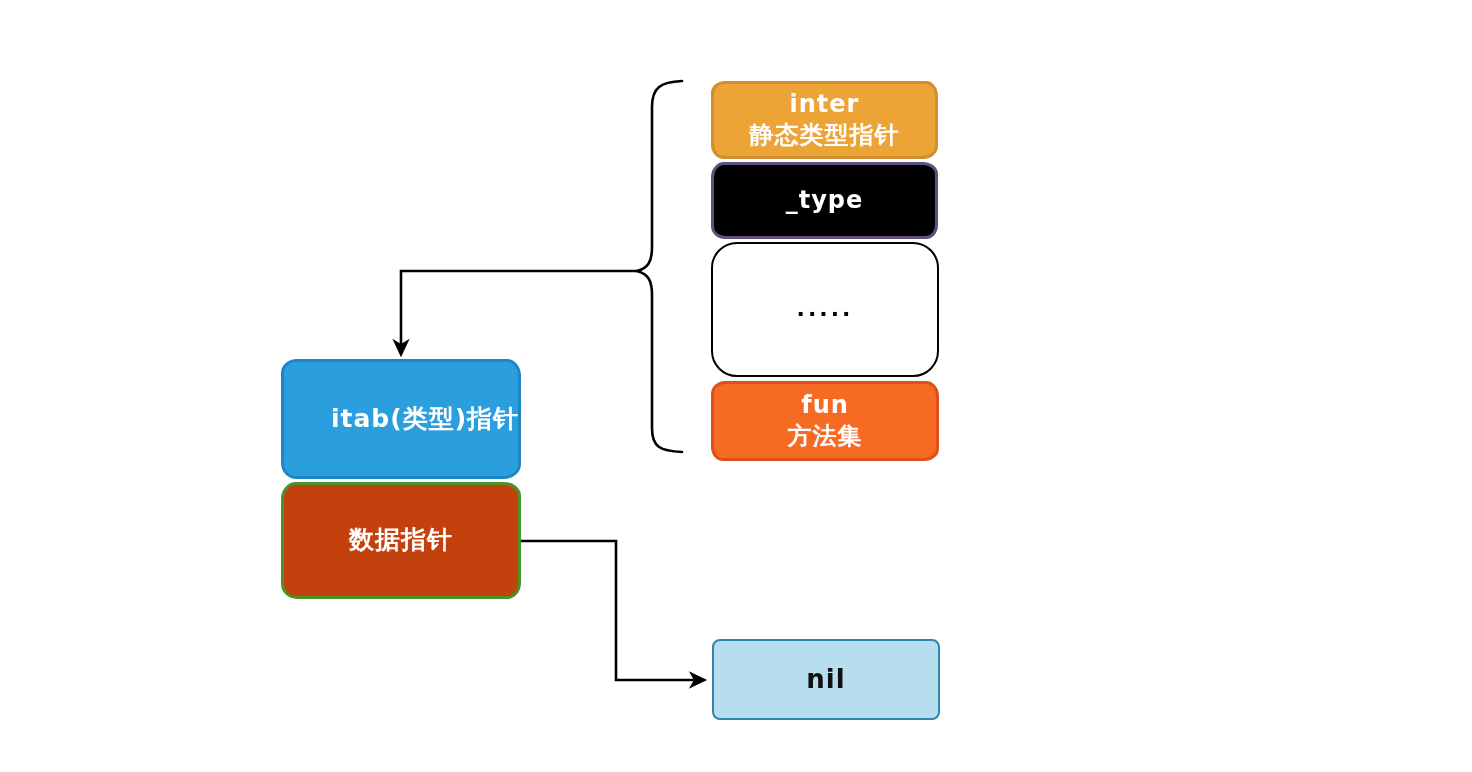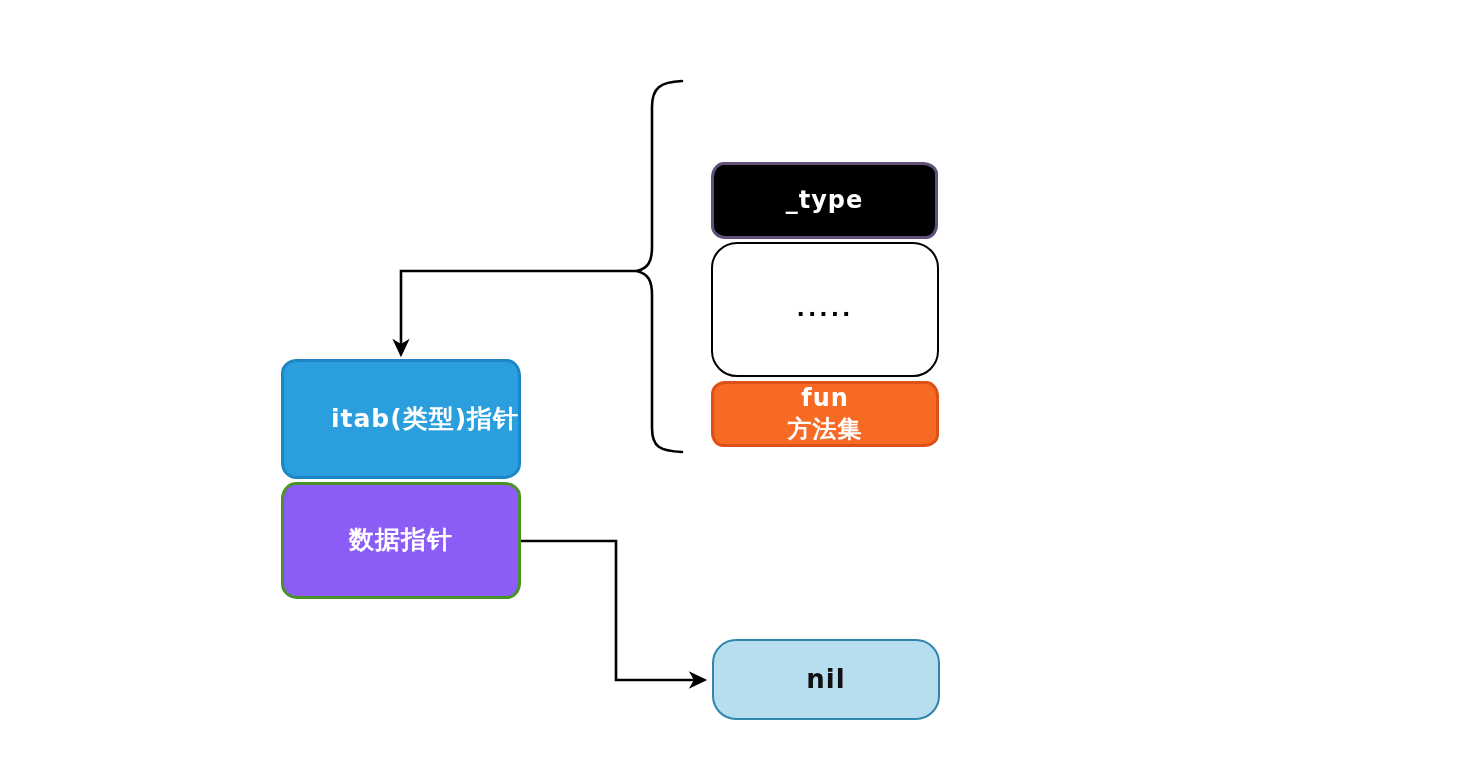--- a/index.html
+++ b/index.html
@@ -31,65 +31,69 @@
     font-size: 24px;
     line-height: 1.3;
     letter-spacing: 1px;
     white-space: nowrap;
   }
   
   #box-inter { left: 711px; top: 81px;  width: 227px; height: 78px;  border-radius: 14px 12px 15px 13px / 12px 15px 13px 14px; }
   #box-type  { left: 711px; top: 162px; width: 227px; height: 77px;  border-radius: 13px 15px 12px 14px / 15px 12px 14px 13px; }
   #box-dots  { left: 711px; top: 242px; width: 228px; height: 135px; border-radius: 26px; border-width: 2.5px; }
   #box-dots .l1 { font-size: 22px; letter-spacing: 3px; }
-  #box-fun   { left: 711px; top: 381px; width: 228px; height: 66px;  border-radius: 14px 13px 15px 12px / 13px 15px 12px 14px; }
+  #box-fun   { left: 711px; top: 381px; width: 228px; height: 80px;  border-radius: 14px 13px 15px 12px / 13px 15px 12px 14px; }
   
   #box-itab  { left: 281px; top: 359px; width: 240px; height: 120px; border-radius: 16px 14px 17px 15px / 14px 17px 15px 16px; }
   #box-itab .l1 { font-size: 25px; }
   #box-data  { left: 281px; top: 482px; width: 240px; height: 117px; border-radius: 15px 17px 14px 16px / 17px 14px 16px 15px; }
   #box-data .l1 { font-size: 25px; }
   
-  #box-nil   { left: 712px; top: 639px; width: 228px; height: 81px;  border-radius: 24px; border-width: 2.5px; }
+  #box-nil   { left: 712px; top: 639px; width: 228px; height: 81px;  border-radius: 8px; border-width: 2.5px; }
   #box-nil .l1 { font-size: 26px; font-weight: 600; letter-spacing: 1px; }
 </style>
 </head>
 <body>
 
 <div class="canvas">
 
   <svg class="wires" width="1472" height="772" viewBox="0 0 1472 772">
     <defs>
       <marker id="ah" viewBox="0 0 12 12" refX="6" refY="6" markerWidth="20" markerHeight="20" markerUnits="userSpaceOnUse" orient="auto-start-reverse">
         <path d="M0.5,0.8 L11.5,6 L0.5,11.2 L3.6,6 Z" fill="#000000"></path>
       </marker>
     </defs>
     <path d="M682,81 C660,82 652,88 652,107 L652,247 C652,262 648,268 637,271 C648,274 652,280 652,295 L652,428 C652,447 660,451 682,452" fill="none" stroke="#000000" stroke-width="2.6" stroke-linecap="round"></path>
     <path d="M637,271 L401,271 L401,348" fill="none" stroke="#000000" stroke-width="2.6" stroke-linecap="round" marker-end="url(#ah)"></path>
     <path d="M521,541 L616,541 L616,680 L698,680" fill="none" stroke="#000000" stroke-width="2.6" stroke-linecap="round" marker-end="url(#ah)"></path>
   </svg>
 
+  <div class="box" id="box-inter" style="background: rgb(237, 164, 54); border-color: rgb(209, 142, 46); color: rgb(255, 255, 255);">
+    <span class="l1">inter</span>
+    <span class="l2">静态类型指针</span>
+  </div>
 
   <div class="box" id="box-type" style="background: #000000; border-color: rgb(96, 80, 122); color: rgb(255, 255, 255);">
     <span class="l1">_type</span>
   </div>
 
   <div class="box" id="box-dots" style="background: rgb(255, 255, 255); border-color: rgb(0, 0, 0); color: rgb(0, 0, 0);">
     <span class="l1">.....</span>
   </div>
 
   <div class="box" id="box-fun" style="background: rgb(247, 106, 36); border-color: rgb(220, 81, 23); color: rgb(255, 255, 255);">
     <span class="l1">fun</span>
     <span class="l2">方法集</span>
   </div>
 
   <div class="box" id="box-itab" style="background: rgb(43, 158, 221); border-color: rgb(29, 135, 198); color: rgb(255, 255, 255); padding-left: 48px;">
     <span class="l1">itab(类型)指针</span>
   </div>
 
-  <div class="box" id="box-data" style="background: #8b5cf6; border-color: rgb(74, 148, 39); color: rgb(255, 255, 255);">
+  <div class="box" id="box-data" style="background: #c2410c; border-color: rgb(74, 148, 39); color: rgb(255, 255, 255);">
     <span class="l1">数据指针</span>
   </div>
 
   <div class="box" id="box-nil" style="background: rgb(183, 222, 239); border-color: rgb(48, 133, 173); color: rgb(17, 17, 17);">
     <span class="l1">nil</span>
   </div>
 
 </div>
 
 </body></html>

